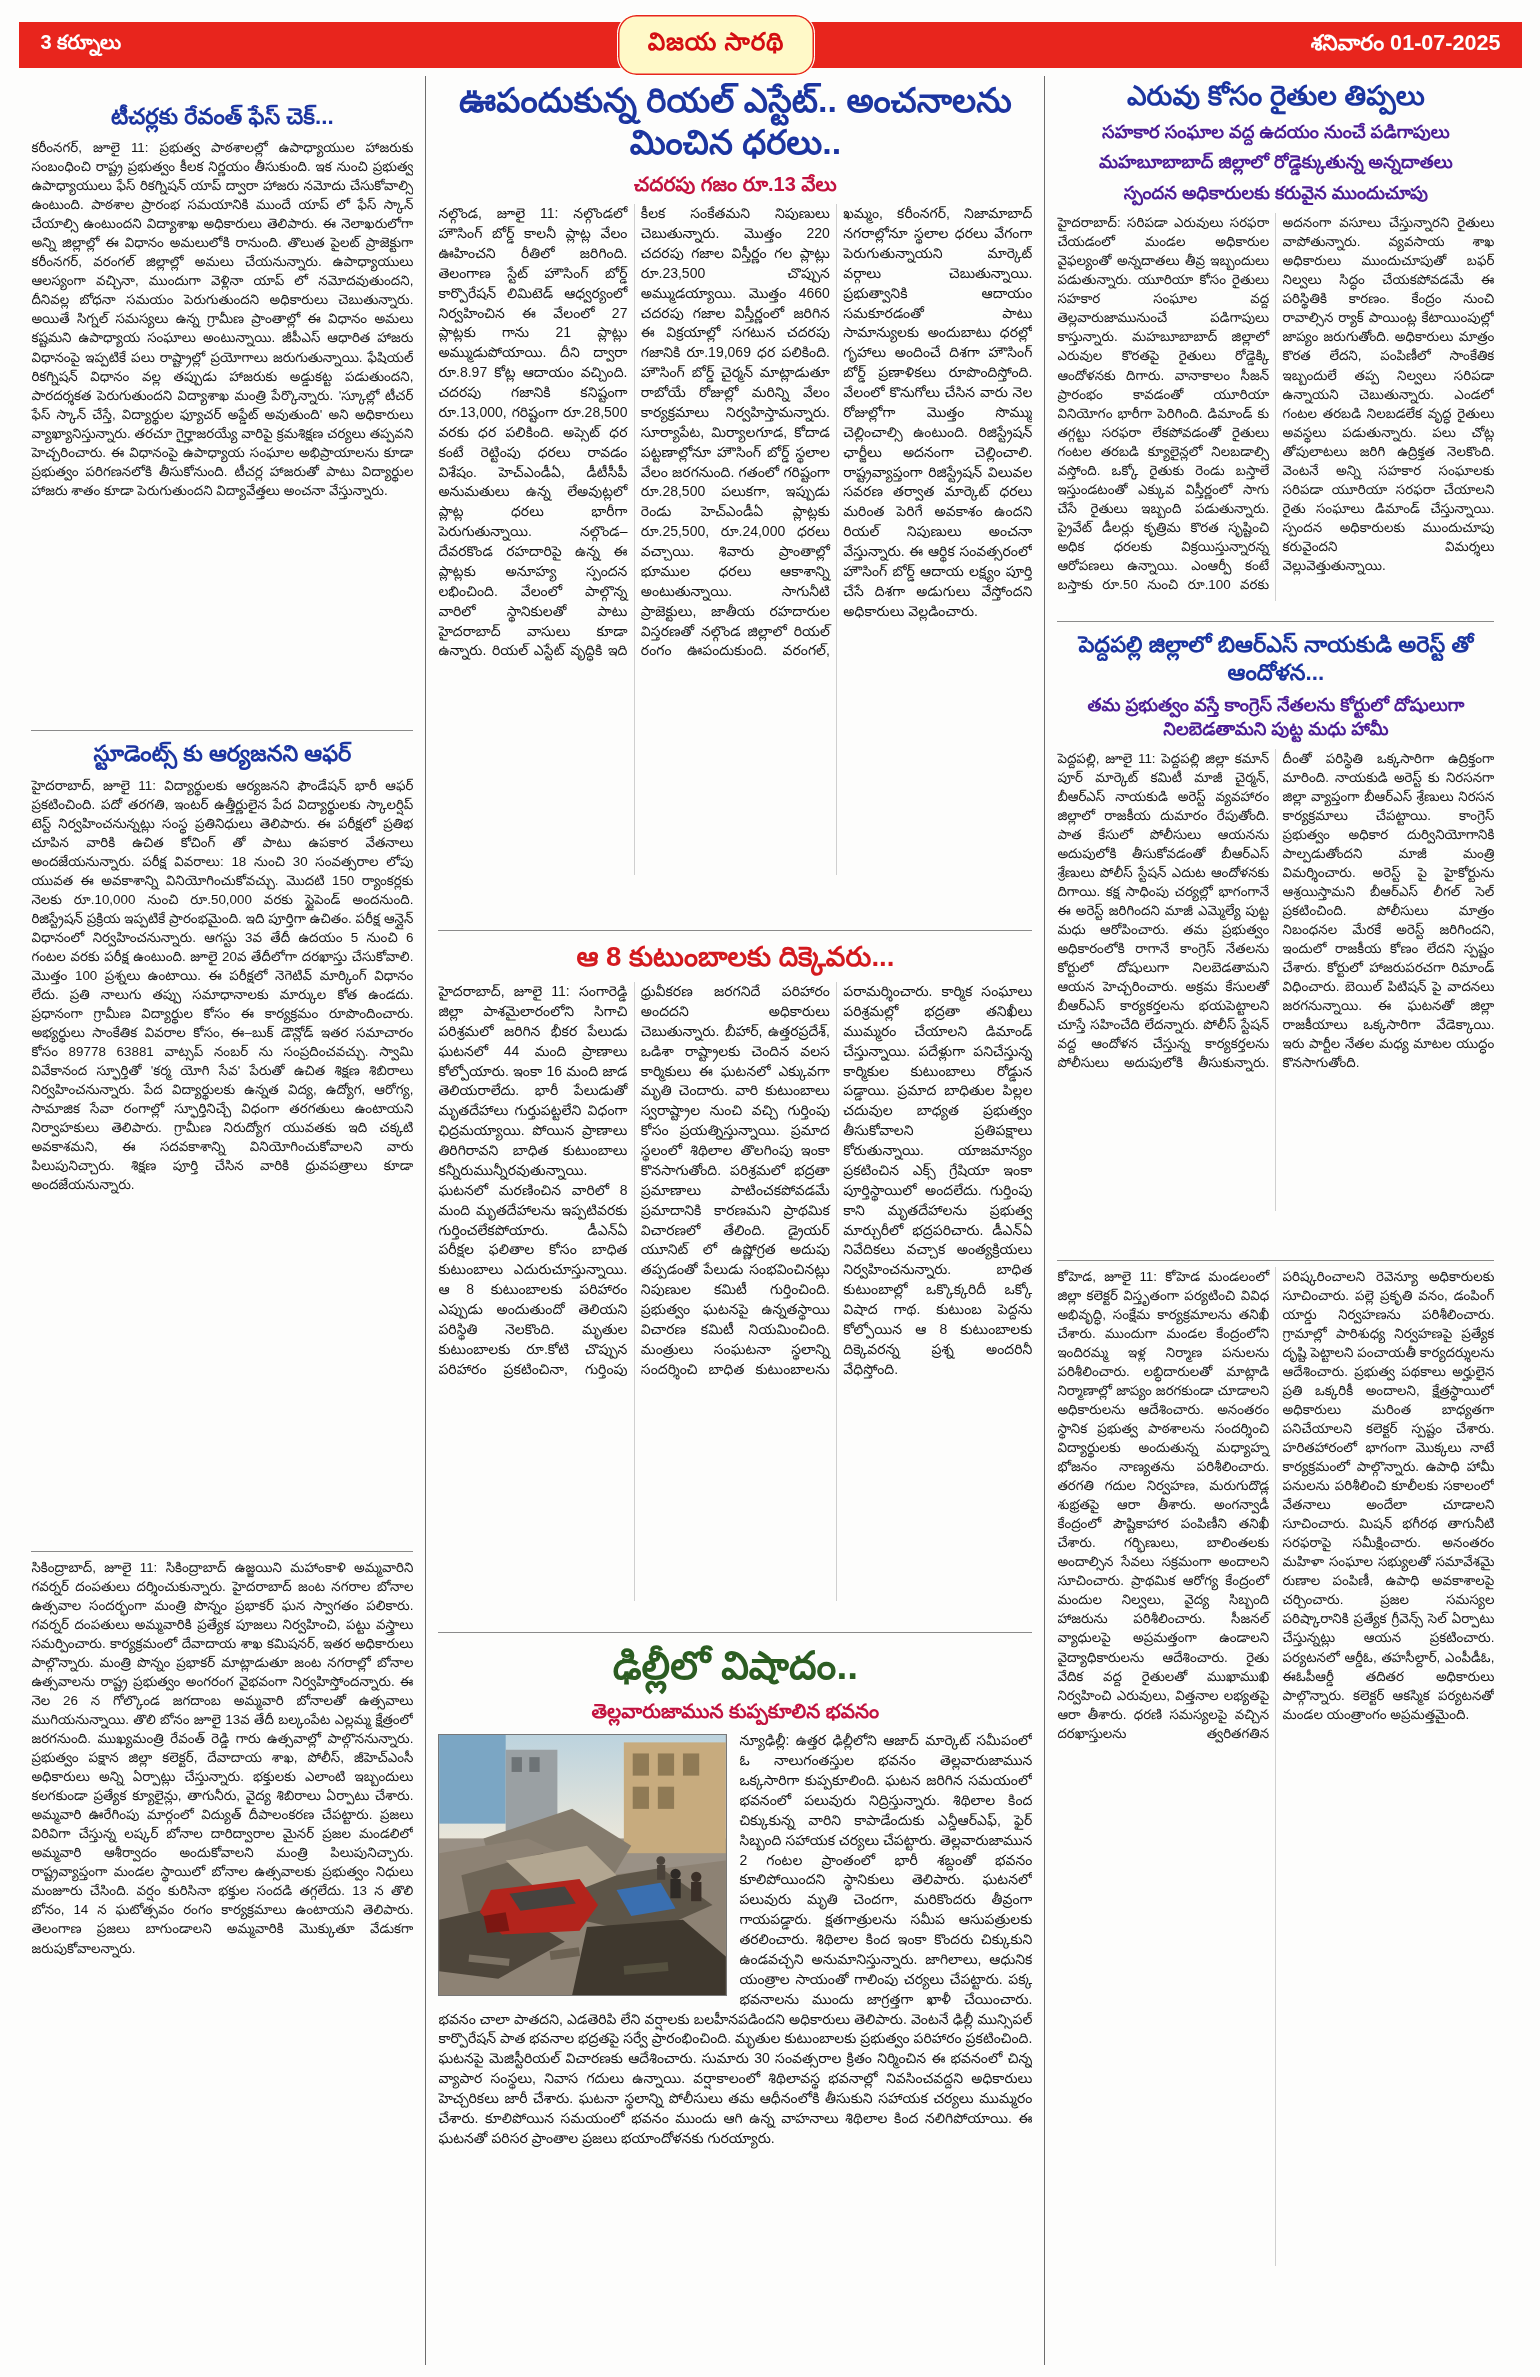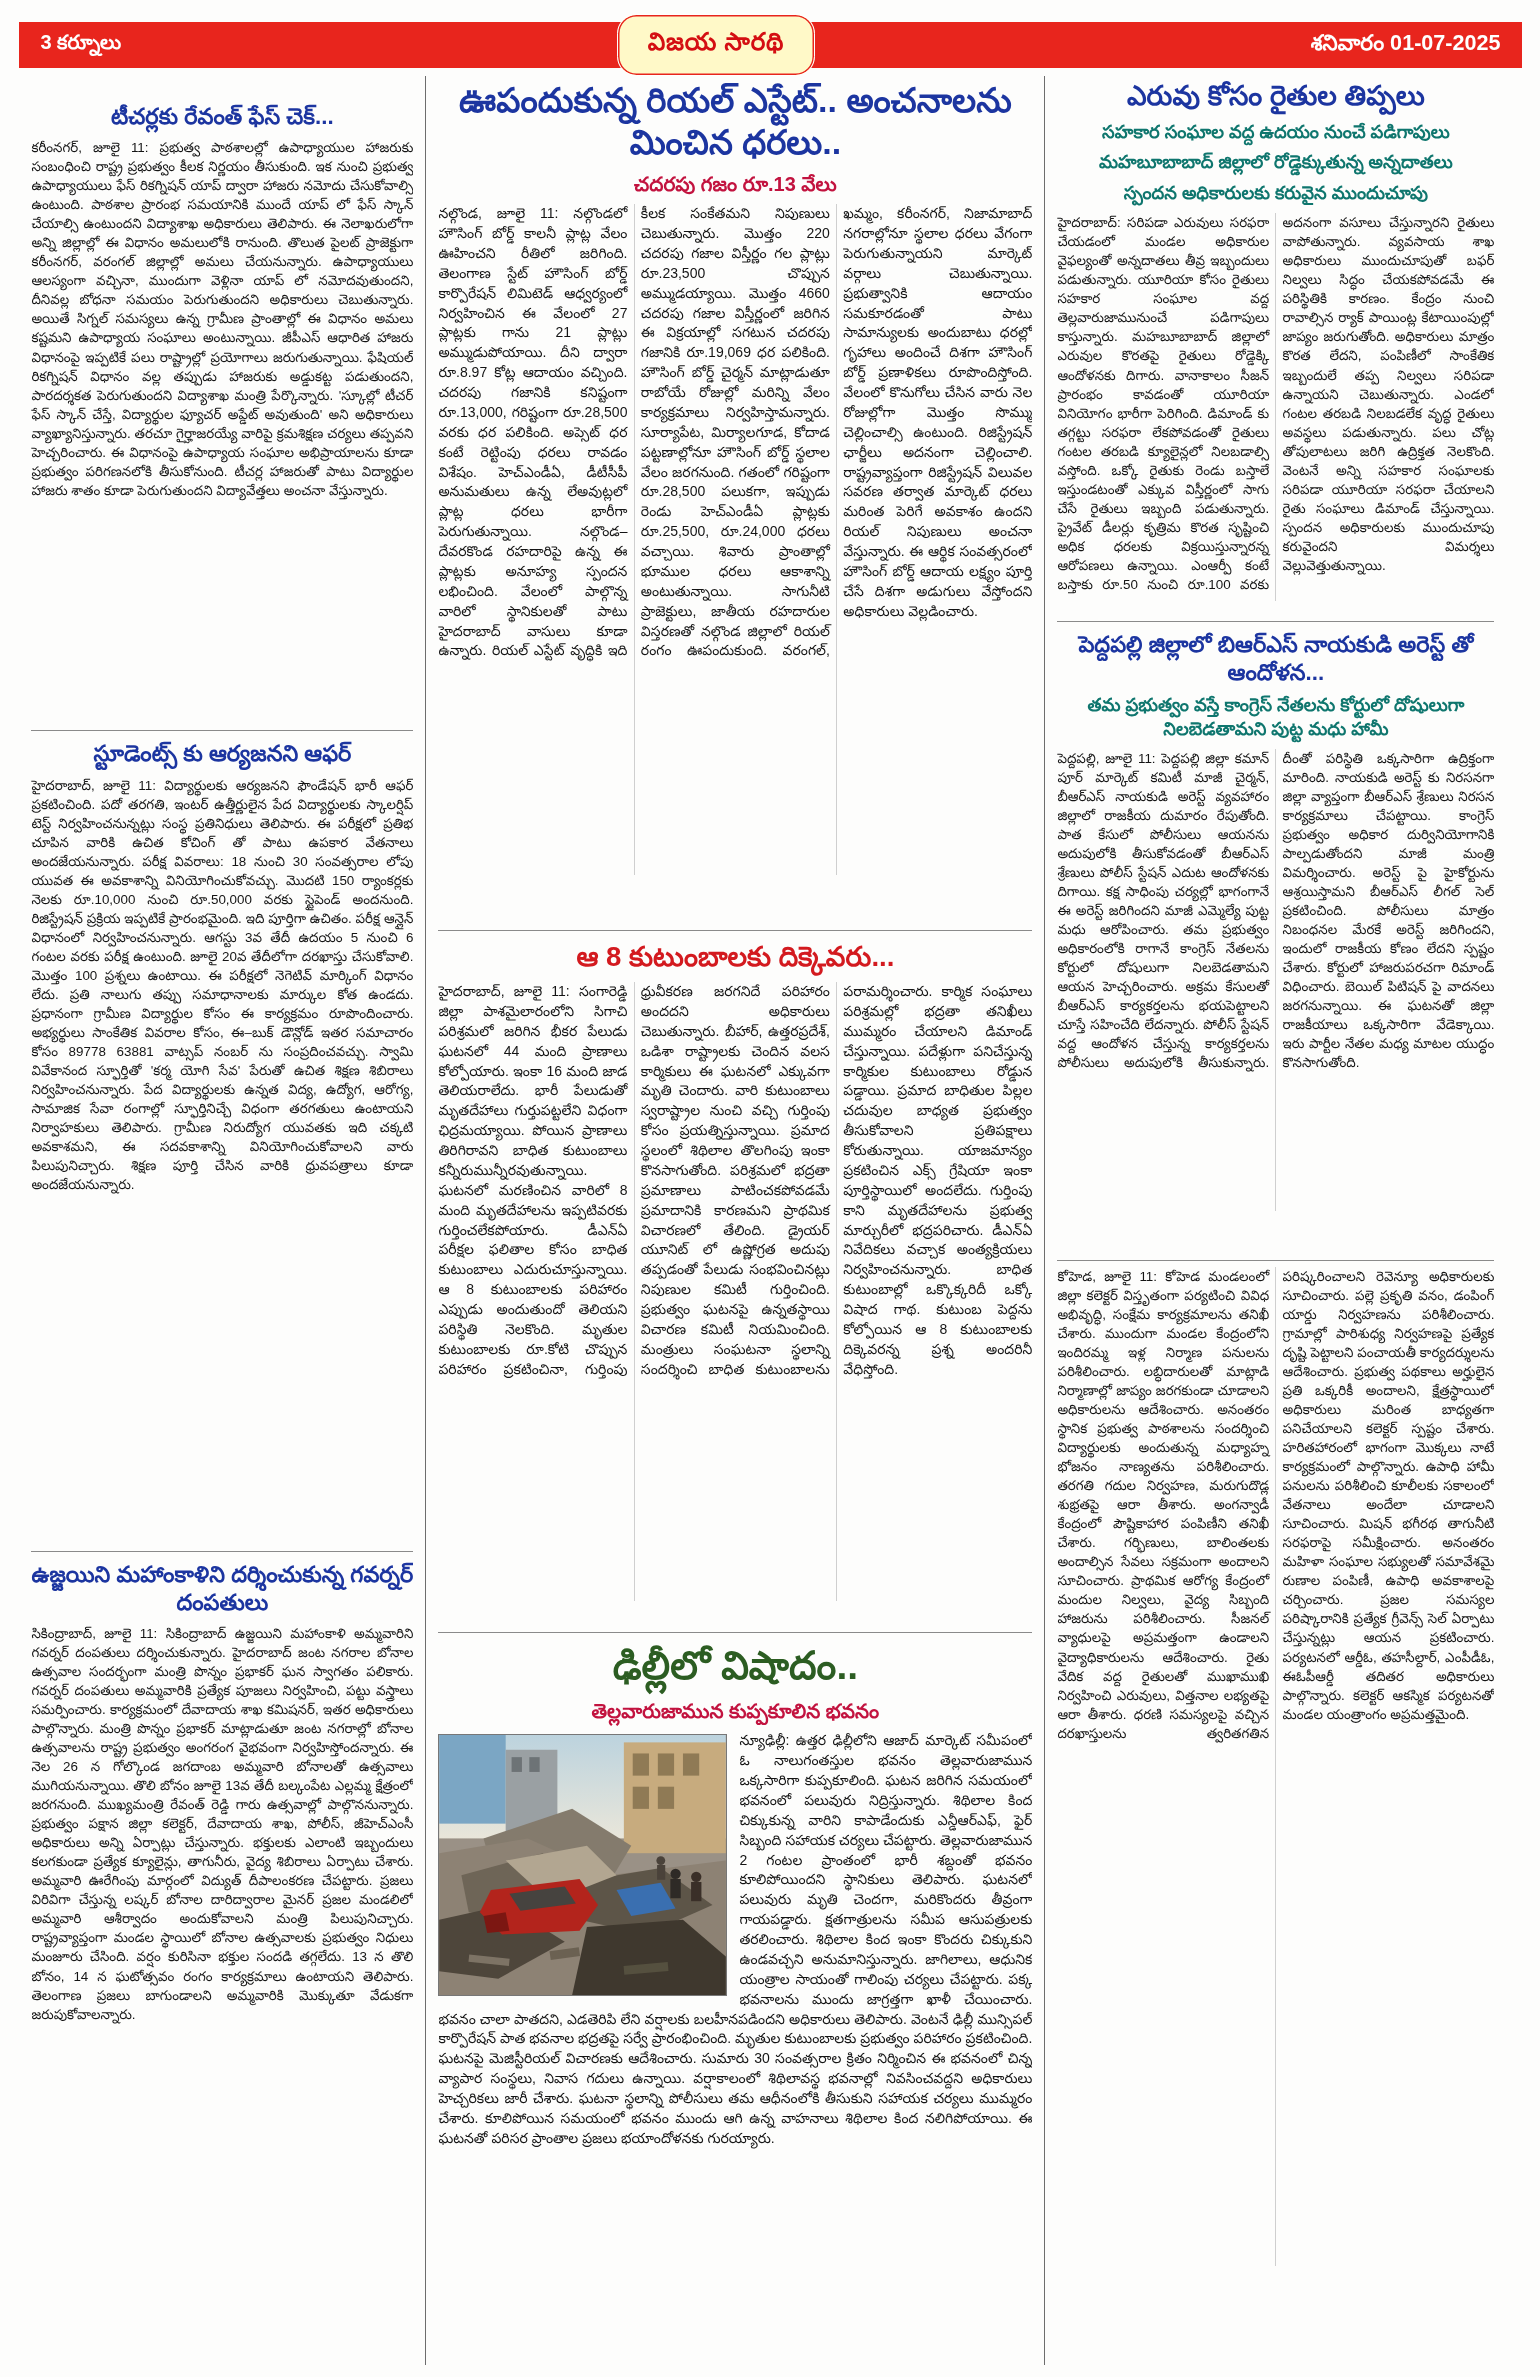--- a/index.html
+++ b/index.html
@@ -35,21 +35,21 @@
   .hl{font-weight:bold;line-height:1.24;margin:3px 0 7.5px 0;text-align:center;}
   .hl-blue{color:#1c35a0;}
   .hl-red{color:#d31a1f;}
   .hl-green{color:#2c5d22;}
   .hl-sm{font-size:22.4px;}
   .hl-md{font-size:27.6px;}
   .hl-lg{font-size:34px;}
   .hl-xl{font-size:39px;}
   .sub{font-weight:bold;text-align:center;line-height:1.3;margin:0 0 7.5px 0;}
   .sub-red{color:#c2133f;font-size:20px;}
-  .sub-mag{color:#0f766e;font-size:18px;}
+  .sub-mag{color:#4c1d95;font-size:18px;}
   
   .body{
     font-size:13.4px;line-height:1.42;text-align:justify;
     overflow:hidden;word-break:break-word;
   }
   .cols-3{column-count:3;column-gap:13.4px;column-rule:0.7px solid #cfcfcf;font-size:14px;}
   .cols-2{column-count:2;column-gap:13.4px;column-rule:0.7px solid #cfcfcf;}
   
   .art-teachers{height:626px;margin-top:24px;}
   .art-students{height:816px;}
@@ -93,21 +93,20 @@
     <section class="colsec">
       <article class="art-teachers">
         <h2 class="hl hl-blue hl-sm">టీచర్లకు రేవంత్ ఫేస్ చెక్...</h2>
         <div class="body body-teachers">కరీంనగర్, జూలై 11: ప్రభుత్వ పాఠశాలల్లో ఉపాధ్యాయుల హాజరుకు సంబంధించి రాష్ట్ర ప్రభుత్వం కీలక నిర్ణయం తీసుకుంది. ఇక నుంచి ప్రభుత్వ ఉపాధ్యాయులు ఫేస్ రికగ్నిషన్ యాప్ ద్వారా హాజరు నమోదు చేసుకోవాల్సి ఉంటుంది. పాఠశాల ప్రారంభ సమయానికి ముందే యాప్ లో ఫేస్ స్కాన్ చేయాల్సి ఉంటుందని విద్యాశాఖ అధికారులు తెలిపారు. ఈ నెలాఖరులోగా అన్ని జిల్లాల్లో ఈ విధానం అమలులోకి రానుంది. తొలుత పైలట్ ప్రాజెక్టుగా కరీంనగర్, వరంగల్ జిల్లాల్లో అమలు చేయనున్నారు. ఉపాధ్యాయులు ఆలస్యంగా వచ్చినా, ముందుగా వెళ్లినా యాప్ లో నమోదవుతుందని, దీనివల్ల బోధనా సమయం పెరుగుతుందని అధికారులు చెబుతున్నారు. అయితే సిగ్నల్ సమస్యలు ఉన్న గ్రామీణ ప్రాంతాల్లో ఈ విధానం అమలు కష్టమని ఉపాధ్యాయ సంఘాలు అంటున్నాయి. జీపీఎస్ ఆధారిత హాజరు విధానంపై ఇప్పటికే పలు రాష్ట్రాల్లో ప్రయోగాలు జరుగుతున్నాయి. ఫేషియల్ రికగ్నిషన్ విధానం వల్ల తప్పుడు హాజరుకు అడ్డుకట్ట పడుతుందని, పారదర్శకత పెరుగుతుందని విద్యాశాఖ మంత్రి పేర్కొన్నారు. 'స్కూల్లో టీచర్ ఫేస్ స్కాన్ చేస్తే, విద్యార్థుల ఫ్యూచర్ అప్డేట్ అవుతుంది' అని అధికారులు వ్యాఖ్యానిస్తున్నారు. తరచూ గైర్హాజరయ్యే వారిపై క్రమశిక్షణ చర్యలు తప్పవని హెచ్చరించారు. ఈ విధానంపై ఉపాధ్యాయ సంఘాల అభిప్రాయాలను కూడా ప్రభుత్వం పరిగణనలోకి తీసుకోనుంది. టీచర్ల హాజరుతో పాటు విద్యార్థుల హాజరు శాతం కూడా పెరుగుతుందని విద్యావేత్తలు అంచనా వేస్తున్నారు.</div>
       </article>
       <article class="art-students">
         <h2 class="hl hl-blue hl-sm">స్టూడెంట్స్ కు ఆర్యజనని ఆఫర్</h2>
         <div class="body body-students">హైదరాబాద్, జూలై 11: విద్యార్థులకు ఆర్యజనని ఫౌండేషన్ భారీ ఆఫర్ ప్రకటించింది. పదో తరగతి, ఇంటర్ ఉత్తీర్ణులైన పేద విద్యార్థులకు స్కాలర్షిప్ టెస్ట్ నిర్వహించనున్నట్లు సంస్థ ప్రతినిధులు తెలిపారు. ఈ పరీక్షలో ప్రతిభ చూపిన వారికి ఉచిత కోచింగ్ తో పాటు ఉపకార వేతనాలు అందజేయనున్నారు. పరీక్ష వివరాలు: 18 నుంచి 30 సంవత్సరాల లోపు యువత ఈ అవకాశాన్ని వినియోగించుకోవచ్చు. మొదటి 150 ర్యాంకర్లకు నెలకు రూ.10,000 నుంచి రూ.50,000 వరకు స్టైపెండ్ అందనుంది. రిజిస్ట్రేషన్ ప్రక్రియ ఇప్పటికే ప్రారంభమైంది. ఇది పూర్తిగా ఉచితం. పరీక్ష ఆన్లైన్ విధానంలో నిర్వహించనున్నారు. ఆగస్టు 3వ తేదీ ఉదయం 5 నుంచి 6 గంటల వరకు పరీక్ష ఉంటుంది. జూలై 20వ తేదీలోగా దరఖాస్తు చేసుకోవాలి. మొత్తం 100 ప్రశ్నలు ఉంటాయి. ఈ పరీక్షలో నెగెటివ్ మార్కింగ్ విధానం లేదు. ప్రతి నాలుగు తప్పు సమాధానాలకు మార్కుల కోత ఉండదు. ప్రధానంగా గ్రామీణ విద్యార్థుల కోసం ఈ కార్యక్రమం రూపొందించారు. అభ్యర్థులు సాంకేతిక వివరాల కోసం, ఈ–బుక్ డౌన్లోడ్ ఇతర సమాచారం కోసం 89778 63881 వాట్సప్ నంబర్ ను సంప్రదించవచ్చు. స్వామి వివేకానంద స్ఫూర్తితో 'కర్మ యోగి సేవ' పేరుతో ఉచిత శిక్షణ శిబిరాలు నిర్వహించనున్నారు. పేద విద్యార్థులకు ఉన్నత విద్య, ఉద్యోగ, ఆరోగ్య, సామాజిక సేవా రంగాల్లో స్ఫూర్తినిచ్చే విధంగా తరగతులు ఉంటాయని నిర్వాహకులు తెలిపారు. గ్రామీణ నిరుద్యోగ యువతకు ఇది చక్కటి అవకాశమని, ఈ సదవకాశాన్ని వినియోగించుకోవాలని వారు పిలుపునిచ్చారు. శిక్షణ పూర్తి చేసిన వారికి ధ్రువపత్రాలు కూడా అందజేయనున్నారు.</div>
       </article>
       <article class="art-governor">
-        <h2 class="hl hl-blue hl-sm">ఉజ్జయిని మహాంకాళిని దర్శించుకున్న గవర్నర్ దంపతులు</h2>
         <div class="body body-governor">సికింద్రాబాద్, జూలై 11: సికింద్రాబాద్ ఉజ్జయిని మహాంకాళి అమ్మవారిని గవర్నర్ దంపతులు దర్శించుకున్నారు. హైదరాబాద్ జంట నగరాల బోనాల ఉత్సవాల సందర్భంగా మంత్రి పొన్నం ప్రభాకర్ ఘన స్వాగతం పలికారు. గవర్నర్ దంపతులు అమ్మవారికి ప్రత్యేక పూజలు నిర్వహించి, పట్టు వస్త్రాలు సమర్పించారు. కార్యక్రమంలో దేవాదాయ శాఖ కమిషనర్, ఇతర అధికారులు పాల్గొన్నారు. మంత్రి పొన్నం ప్రభాకర్ మాట్లాడుతూ జంట నగరాల్లో బోనాల ఉత్సవాలను రాష్ట్ర ప్రభుత్వం అంగరంగ వైభవంగా నిర్వహిస్తోందన్నారు. ఈ నెల 26 న గోల్కొండ జగదాంబ అమ్మవారి బోనాలతో ఉత్సవాలు ముగియనున్నాయి. తొలి బోనం జూలై 13వ తేదీ బల్కంపేట ఎల్లమ్మ క్షేత్రంలో జరగనుంది. ముఖ్యమంత్రి రేవంత్ రెడ్డి గారు ఉత్సవాల్లో పాల్గొననున్నారు. ప్రభుత్వం పక్షాన జిల్లా కలెక్టర్, దేవాదాయ శాఖ, పోలీస్, జీహెచ్ఎంసీ అధికారులు అన్ని ఏర్పాట్లు చేస్తున్నారు. భక్తులకు ఎలాంటి ఇబ్బందులు కలగకుండా ప్రత్యేక క్యూలైన్లు, తాగునీరు, వైద్య శిబిరాలు ఏర్పాటు చేశారు. అమ్మవారి ఊరేగింపు మార్గంలో విద్యుత్ దీపాలంకరణ చేపట్టారు. ప్రజలు విరివిగా చేస్తున్న లష్కర్ బోనాల దారిద్వారాల మైనర్ ప్రజల మండలిలో అమ్మవారి ఆశీర్వాదం అందుకోవాలని మంత్రి పిలుపునిచ్చారు. రాష్ట్రవ్యాప్తంగా మండల స్థాయిలో బోనాల ఉత్సవాలకు ప్రభుత్వం నిధులు మంజూరు చేసింది. వర్షం కురిసినా భక్తుల సందడి తగ్గలేదు. 13 న తొలి బోనం, 14 న ఘటోత్సవం రంగం కార్యక్రమాలు ఉంటాయని తెలిపారు. తెలంగాణ ప్రజలు బాగుండాలని అమ్మవారికి మొక్కుతూ వేడుకగా జరుపుకోవాలన్నారు.</div>
       </article>
     </section>
 
     <section class="colsec">
       <article class="art-realestate">
         <h1 class="hl hl-blue hl-lg">ఊపందుకున్న రియల్ ఎస్టేట్.. అంచనాలను మించిన ధరలు..</h1>
         <div class="sub sub-red">చదరపు గజం రూ.13 వేలు</div>
         <div class="body cols-3 body-realestate">నల్గొండ, జూలై 11: నల్గొండలో హౌసింగ్ బోర్డ్ కాలనీ ప్లాట్ల వేలం ఊహించని రీతిలో జరిగింది. తెలంగాణ స్టేట్ హౌసింగ్ బోర్డ్ కార్పొరేషన్ లిమిటెడ్ ఆధ్వర్యంలో నిర్వహించిన ఈ వేలంలో 27 ప్లాట్లకు గాను 21 ప్లాట్లు అమ్ముడుపోయాయి. దీని ద్వారా రూ.8.97 కోట్ల ఆదాయం వచ్చింది. చదరపు గజానికి కనిష్టంగా రూ.13,000, గరిష్టంగా రూ.28,500 వరకు ధర పలికింది. అప్సెట్ ధర కంటే రెట్టింపు ధరలు రావడం విశేషం. హెచ్ఎండీఏ, డీటీసీపీ అనుమతులు ఉన్న లేఅవుట్లలో ప్లాట్ల ధరలు భారీగా పెరుగుతున్నాయి. నల్గొండ–దేవరకొండ రహదారిపై ఉన్న ఈ ప్లాట్లకు అనూహ్య స్పందన లభించింది. వేలంలో పాల్గొన్న వారిలో స్థానికులతో పాటు హైదరాబాద్ వాసులు కూడా ఉన్నారు. రియల్ ఎస్టేట్ వృద్ధికి ఇది కీలక సంకేతమని నిపుణులు చెబుతున్నారు. మొత్తం 220 చదరపు గజాల విస్తీర్ణం గల ప్లాట్లు రూ.23,500 చొప్పున అమ్ముడయ్యాయి. మొత్తం 4660 చదరపు గజాల విస్తీర్ణంలో జరిగిన ఈ విక్రయాల్లో సగటున చదరపు గజానికి రూ.19,069 ధర పలికింది. హౌసింగ్ బోర్డ్ చైర్మన్ మాట్లాడుతూ రాబోయే రోజుల్లో మరిన్ని వేలం కార్యక్రమాలు నిర్వహిస్తామన్నారు. సూర్యాపేట, మిర్యాలగూడ, కోదాడ పట్టణాల్లోనూ హౌసింగ్ బోర్డ్ స్థలాల వేలం జరగనుంది. గతంలో గరిష్టంగా రూ.28,500 పలుకగా, ఇప్పుడు రెండు హెచ్ఎండీఏ ప్లాట్లకు రూ.25,500, రూ.24,000 ధరలు వచ్చాయి. శివారు ప్రాంతాల్లో భూముల ధరలు ఆకాశాన్ని అంటుతున్నాయి. సాగునీటి ప్రాజెక్టులు, జాతీయ రహదారుల విస్తరణతో నల్గొండ జిల్లాలో రియల్ రంగం ఊపందుకుంది. వరంగల్, ఖమ్మం, కరీంనగర్, నిజామాబాద్ నగరాల్లోనూ స్థలాల ధరలు వేగంగా పెరుగుతున్నాయని మార్కెట్ వర్గాలు చెబుతున్నాయి. ప్రభుత్వానికి ఆదాయం సమకూరడంతో పాటు సామాన్యులకు అందుబాటు ధరల్లో గృహాలు అందించే దిశగా హౌసింగ్ బోర్డ్ ప్రణాళికలు రూపొందిస్తోంది. వేలంలో కొనుగోలు చేసిన వారు నెల రోజుల్లోగా మొత్తం సొమ్ము చెల్లించాల్సి ఉంటుంది. రిజిస్ట్రేషన్ ఛార్జీలు అదనంగా చెల్లించాలి. రాష్ట్రవ్యాప్తంగా రిజిస్ట్రేషన్ విలువల సవరణ తర్వాత మార్కెట్ ధరలు మరింత పెరిగే అవకాశం ఉందని రియల్ నిపుణులు అంచనా వేస్తున్నారు. ఈ ఆర్థిక సంవత్సరంలో హౌసింగ్ బోర్డ్ ఆదాయ లక్ష్యం పూర్తి చేసే దిశగా అడుగులు వేస్తోందని అధికారులు వెల్లడించారు.</div>
       </article>

